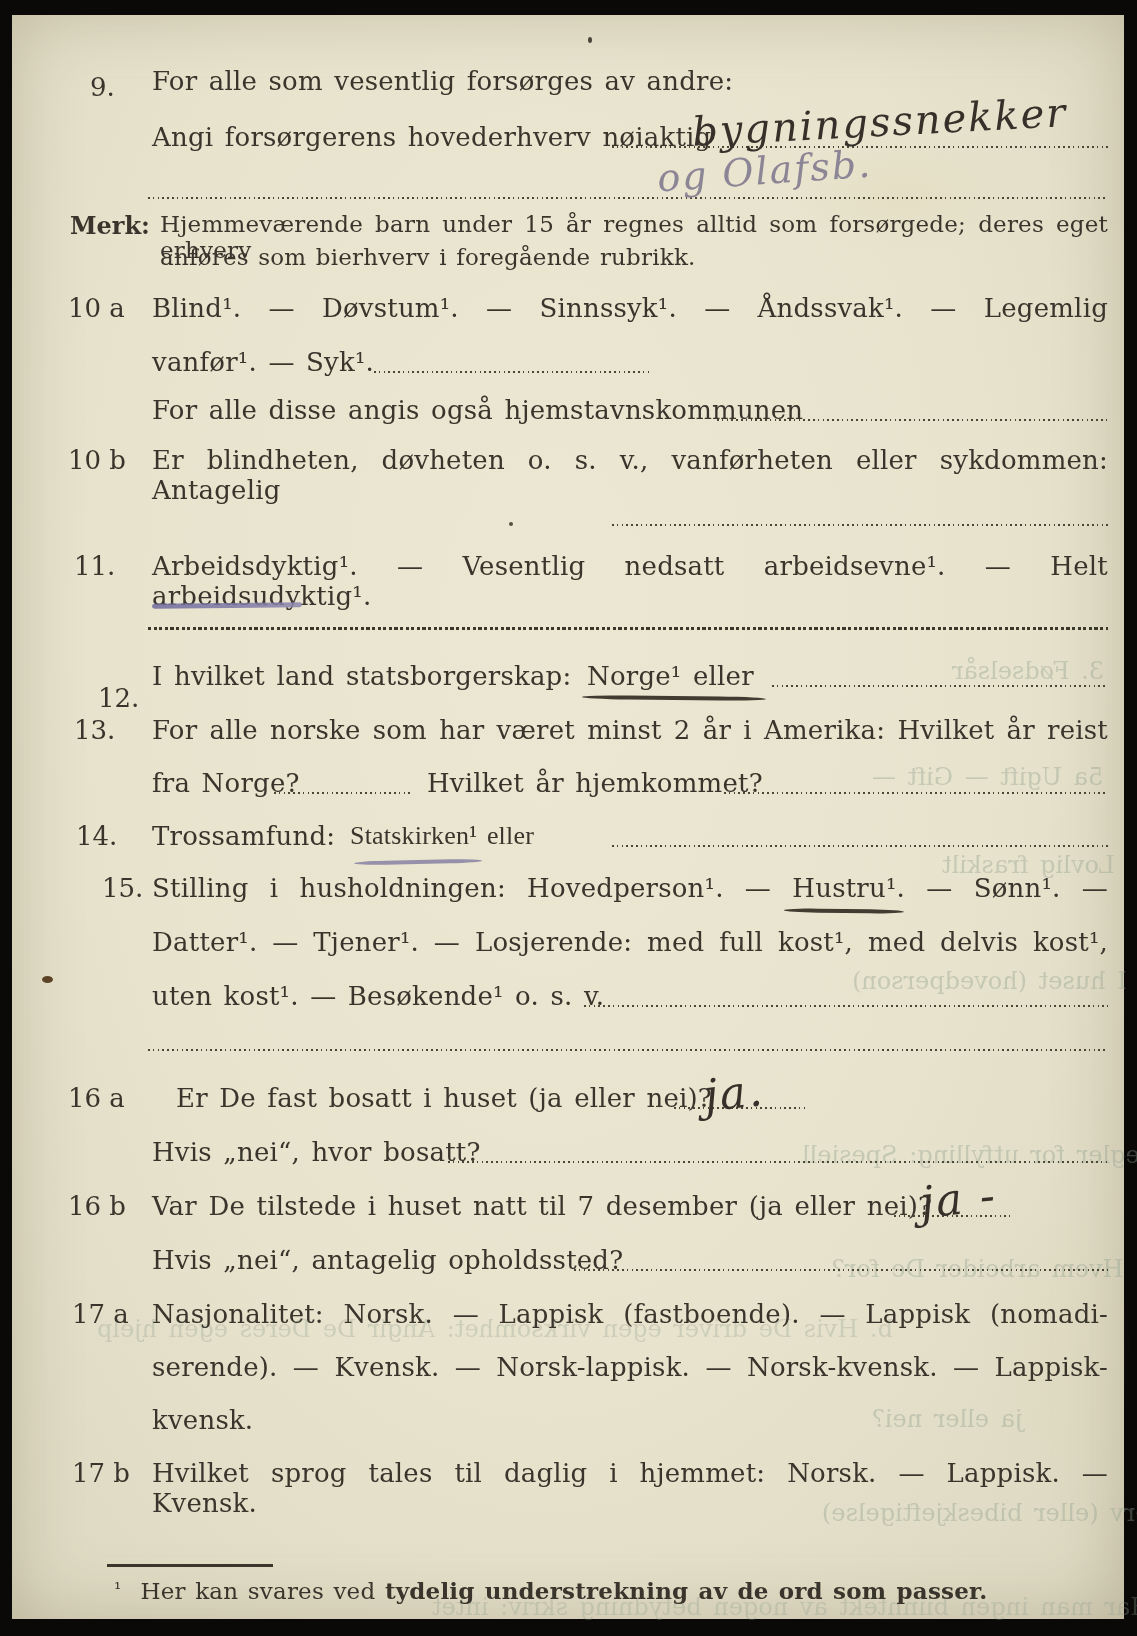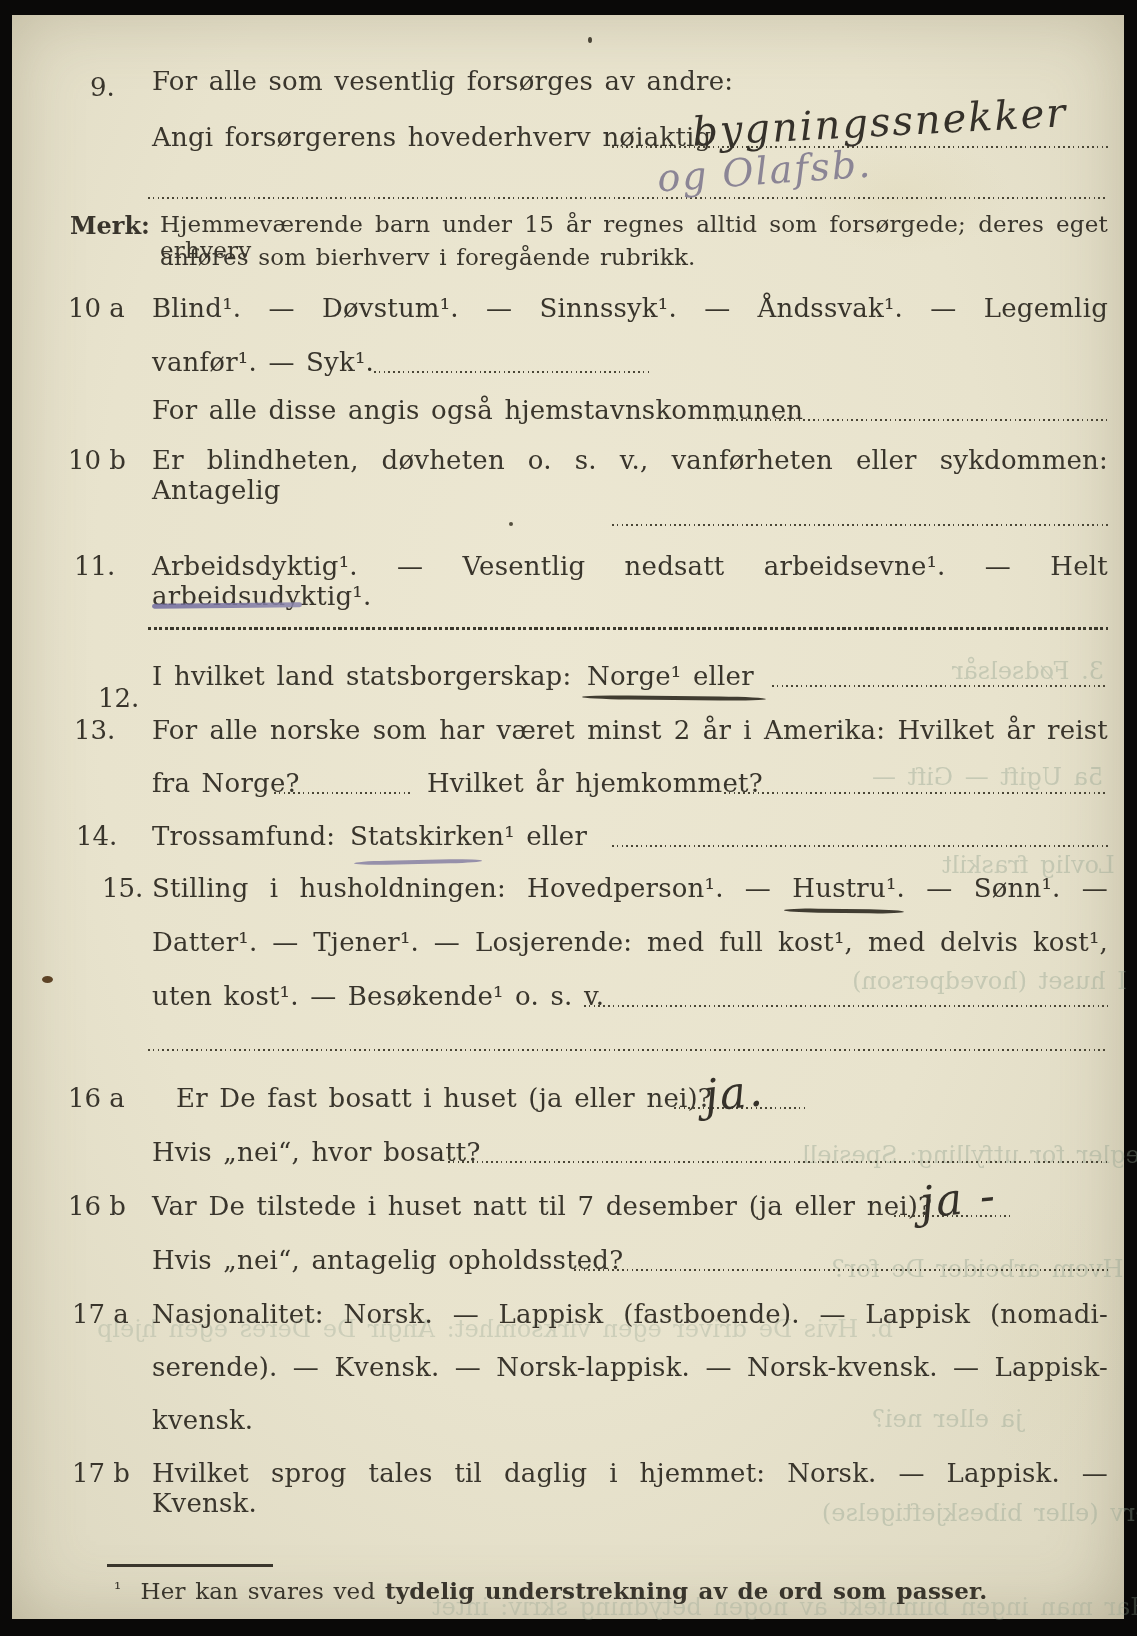--- a/index.html
+++ b/index.html
@@ -103,21 +103,21 @@
 
   <div class="num" style="left:62px;top:700px;">13.</div>
   <div class="txt jl" style="left:140px;top:700px;">For alle norske som har været minst 2 år i Amerika: Hvilket år reist</div>
   <div class="txt" style="left:140px;top:753px;">fra Norge?</div>
   <div class="dotline" style="left:262px;top:777px;width:138px;"></div>
   <div class="txt" style="left:415px;top:753px;">Hvilket år hjemkommet?</div>
   <div class="dotline" style="left:712px;top:777px;width:384px;"></div>
 
   <div class="num" style="left:64px;top:806px;">14.</div>
   <div class="txt" style="left:140px;top:806px;">Trossamfund:</div>
-  <div class="txt" style="left:338px;top:806px;">Statskirken¹ eller</div>
+  <div class="txt" style="left:338px;top:806px;font-family:Liberation Serif, serif;">Statskirken¹ eller</div>
   <div class="pencil-underline" style="left:342px;top:845px;width:128px;height:4px;transform:rotate(-1.2deg);"></div>
   <div class="dotline" style="left:600px;top:830px;width:496px;"></div>
 
   <div class="num" style="left:64px;top:858px;margin-left:26px;">15.</div>
   <div class="txt jl" style="left:140px;top:858px;"><span>Stilling i husholdningen:  Hovedperson¹. — </span><span>Hustru¹</span><span>. — Sønn¹. —</span></div>
   <div class="ink-underline" style="left:772px;top:894px;width:120px;height:3.5px;transform:rotate(.8deg);"></div>
   <div class="txt jl" style="left:140px;top:912px;">Datter¹. — Tjener¹. — Losjerende: med full kost¹, med delvis kost¹,</div>
   <div class="txt" style="left:140px;top:966px;">uten kost¹. — Besøkende¹ o. s. v.</div>
   <div class="dotline" style="left:572px;top:990px;width:524px;"></div>
 

